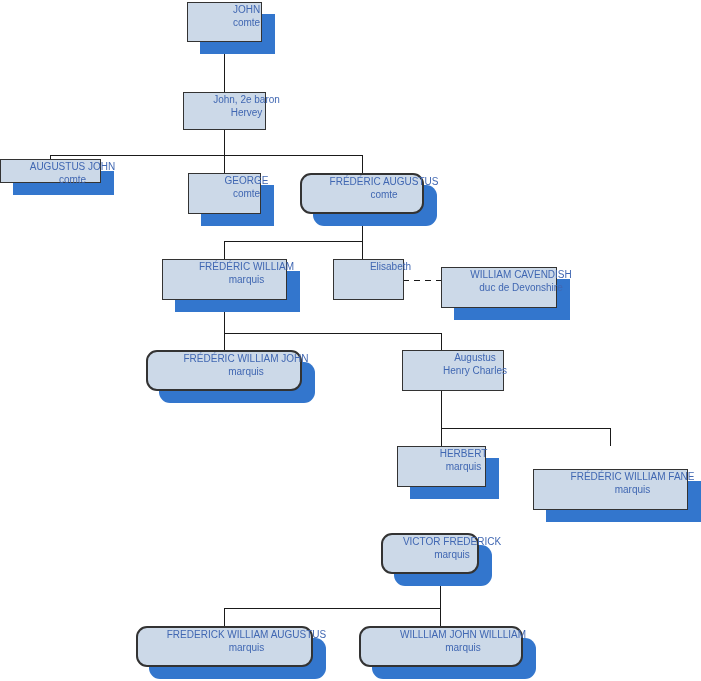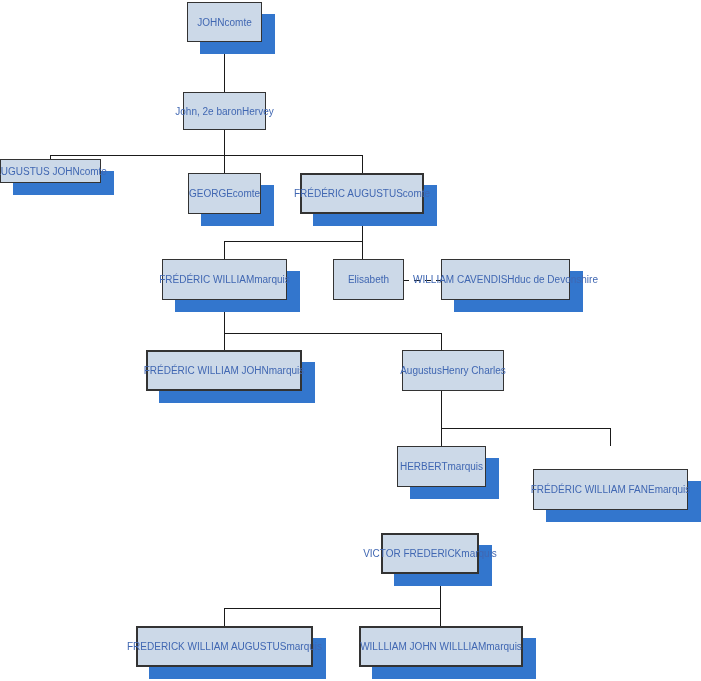--- a/index.html
+++ b/index.html
@@ -9,27 +9,28 @@
     background:#ffffff;
     font-family:"Liberation Sans", sans-serif;
     overflow:hidden;
   }
   .node{
     position:absolute;
     box-sizing:border-box;
     background:var(--node-fill,#ccd9e8);
     border:1px solid var(--node-border,#333333);
     color:var(--text-color,#4067b2);
-    display:flex;
-    align-items:center;justify-content:center;
+    display:flex;flex-direction:column;
+    align-items:center;
     text-align:center;
     font-size:10px;line-height:13px;
     white-space:nowrap;
+    padding-left:44px;
   }
-  .node.thick{border-width:2px;}
+  .node.thick{border-width:2px;border-radius:11px;}
   .node.shadow{box-shadow:13px 12px 0 0 var(--shadow-color,#3376cd);}
   .node span:empty{display:none;}
   .vline{position:absolute;width:1px;background:var(--line-color,#1a1a1a);}
   .hline{position:absolute;height:1px;background:var(--line-color,#1a1a1a);}
   .dline{
     position:absolute;height:1px;
     background:repeating-linear-gradient(to right,var(--line-color,#1a1a1a) 0 6px,transparent 6px 11px);
   }
 </style>
 </head>
@@ -90,21 +91,21 @@
   <div class="node shadow" style="left:162px;top:259px;width:125px;height:41px">
     <span>FRÉDÉRIC WILLIAM</span>
     <span>marquis</span>
   </div>
 
   <div class="node" style="left:333px;top:259px;width:71px;height:41px">
     <span>Elisabeth</span>
 
   </div>
 
-  <div class="node shadow" style="left:441px;top:259px;width:129px;height:41px">
+  <div class="node shadow" style="left:441px;top:267px;width:116px;height:41px">
     <span>WILLIAM CAVENDISH</span>
     <span>duc de Devonshire</span>
   </div>
 
   <div class="node shadow thick" style="left:146px;top:350px;width:156px;height:41px">
     <span>FRÉDÉRIC WILLIAM JOHN</span>
     <span>marquis</span>
   </div>
 
   <div class="node" style="left:402px;top:350px;width:102px;height:41px">

